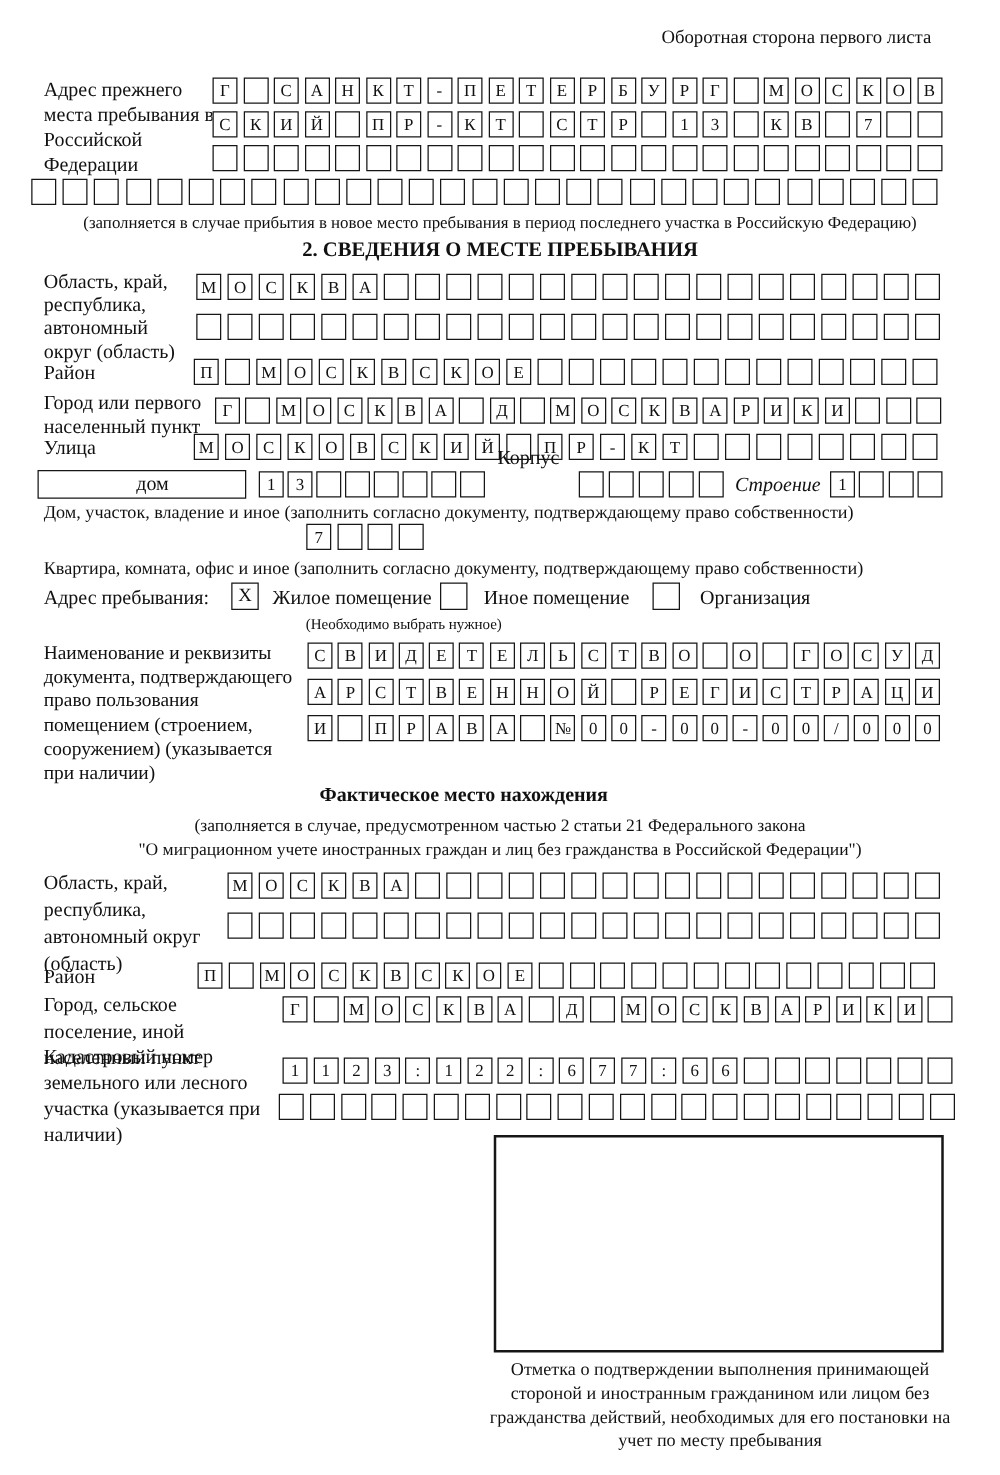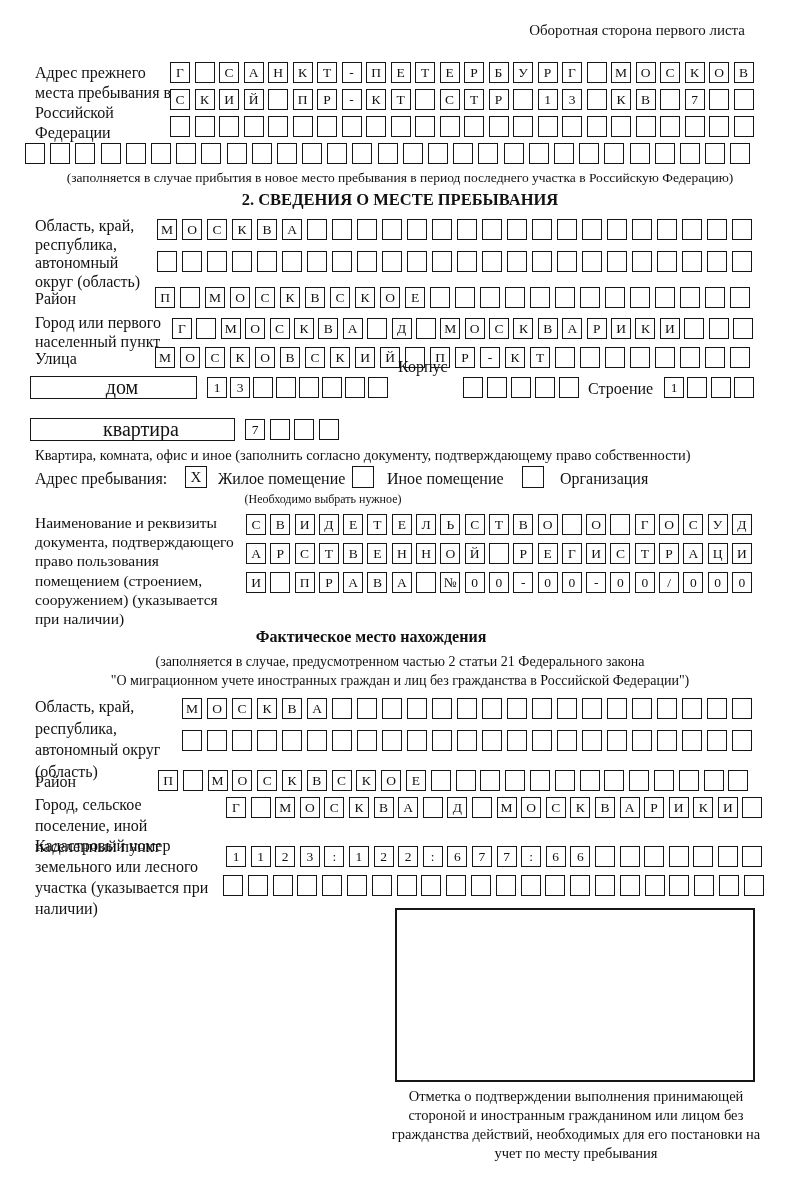--- a/index.html
+++ b/index.html
@@ -21,21 +21,21 @@
     box-sizing:border-box;
     display:flex;align-items:center;justify-content:center;
     font-size:13.5px;line-height:1;
     background:#fff;
   }
   .widebox{
     position:absolute;
     border:1.8px solid #161616;
     box-sizing:border-box;
     display:flex;align-items:center;justify-content:center;
-    font-size:20px;background:#fff;padding-left:17px;
+    font-size:16px;background:#fff;padding-left:17px;
   }
   .chk{
     position:absolute;
     width:22px;height:22px;
     border:1.8px solid #161616;
     box-sizing:border-box;
     display:flex;align-items:center;justify-content:center;
     font-size:15px;background:#fff;
   }
   .note{font-size:13.5px;line-height:17px;}
@@ -319,29 +319,29 @@
       <span class="cell"></span>
     </div>
   <div class="abs lbl" style="left:398px;top:357px;text-align:center;">Корпус</div>
   <div class="row" style="left:463px;top:377px;gap:4px;">
       <span class="cell"></span>
       <span class="cell"></span>
       <span class="cell"></span>
       <span class="cell"></span>
       <span class="cell"></span>
     </div>
-  <div class="abs lbl" style="left:588px;top:379px;">Строение</div>
+  <div class="abs lbl" style="left:588px;top:379px;font-style:italic;">Строение</div>
   <div class="row" style="left:664px;top:377px;gap:3.3px;">
       <span class="cell">1</span>
       <span class="cell"></span>
       <span class="cell"></span>
       <span class="cell"></span>
     </div>
-
-  <div class="widebox" style="left:30px;top:418px;width:205px;height:23px;">квартира</div>
+  <div class="abs snote" style="left:35px;top:401px;width:740px;">Дом, участок, владение и иное (заполнить согласно документу, подтверждающему право собственности)</div>
+
   <div class="row" style="left:245px;top:419px;gap:4.5px;">
       <span class="cell">7</span>
       <span class="cell"></span>
       <span class="cell"></span>
       <span class="cell"></span>
     </div>
   <div class="abs snote" style="left:35px;top:446px;width:740px;">Квартира, комната, офис и иное (заполнить согласно документу, подтверждающему право собственности)</div>
 
   <div class="abs lbl" style="left:35px;top:469px;">Адрес пребывания:</div>
   <div class="chk" style="left:185px;top:466px;">X</div>

